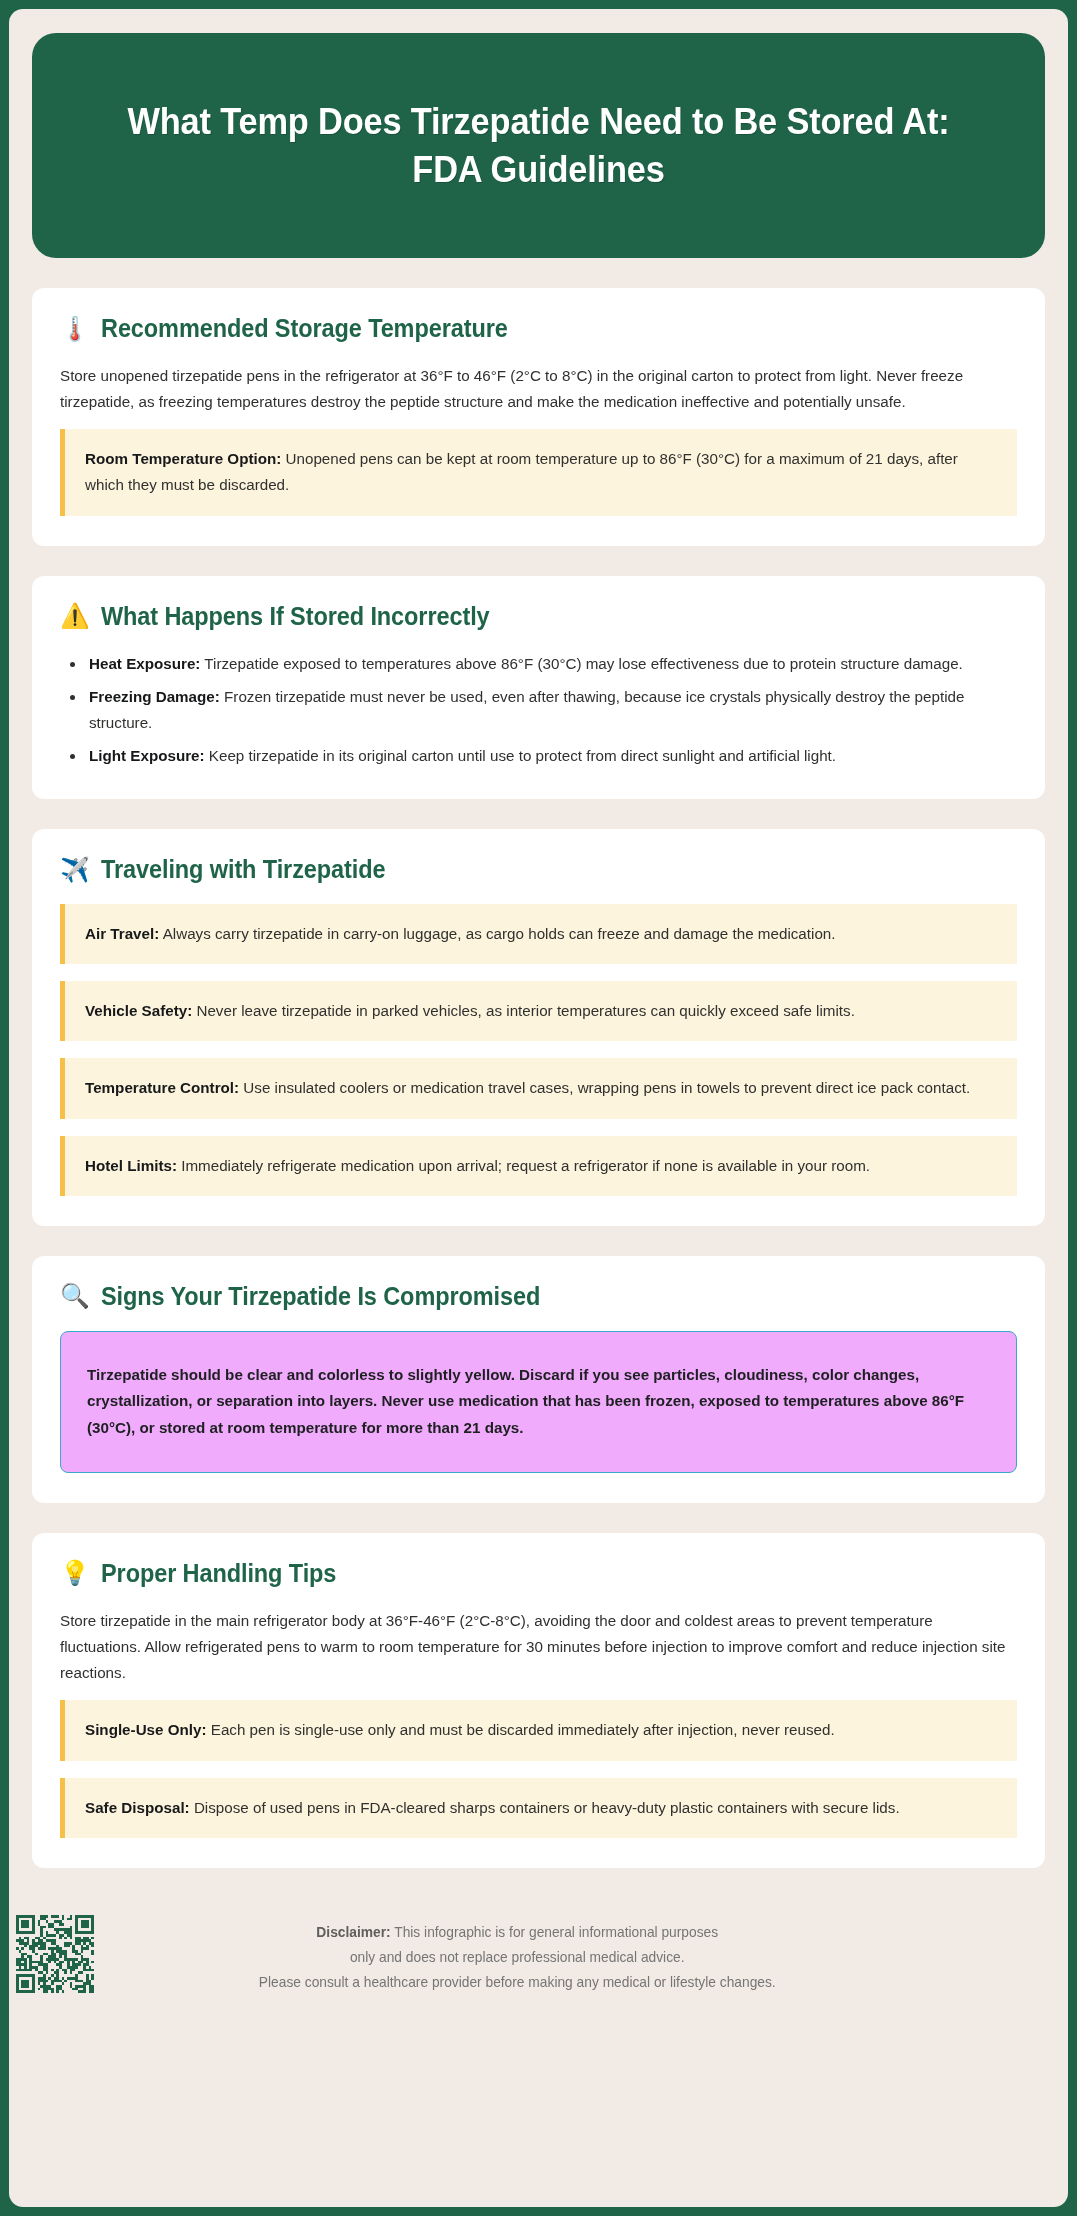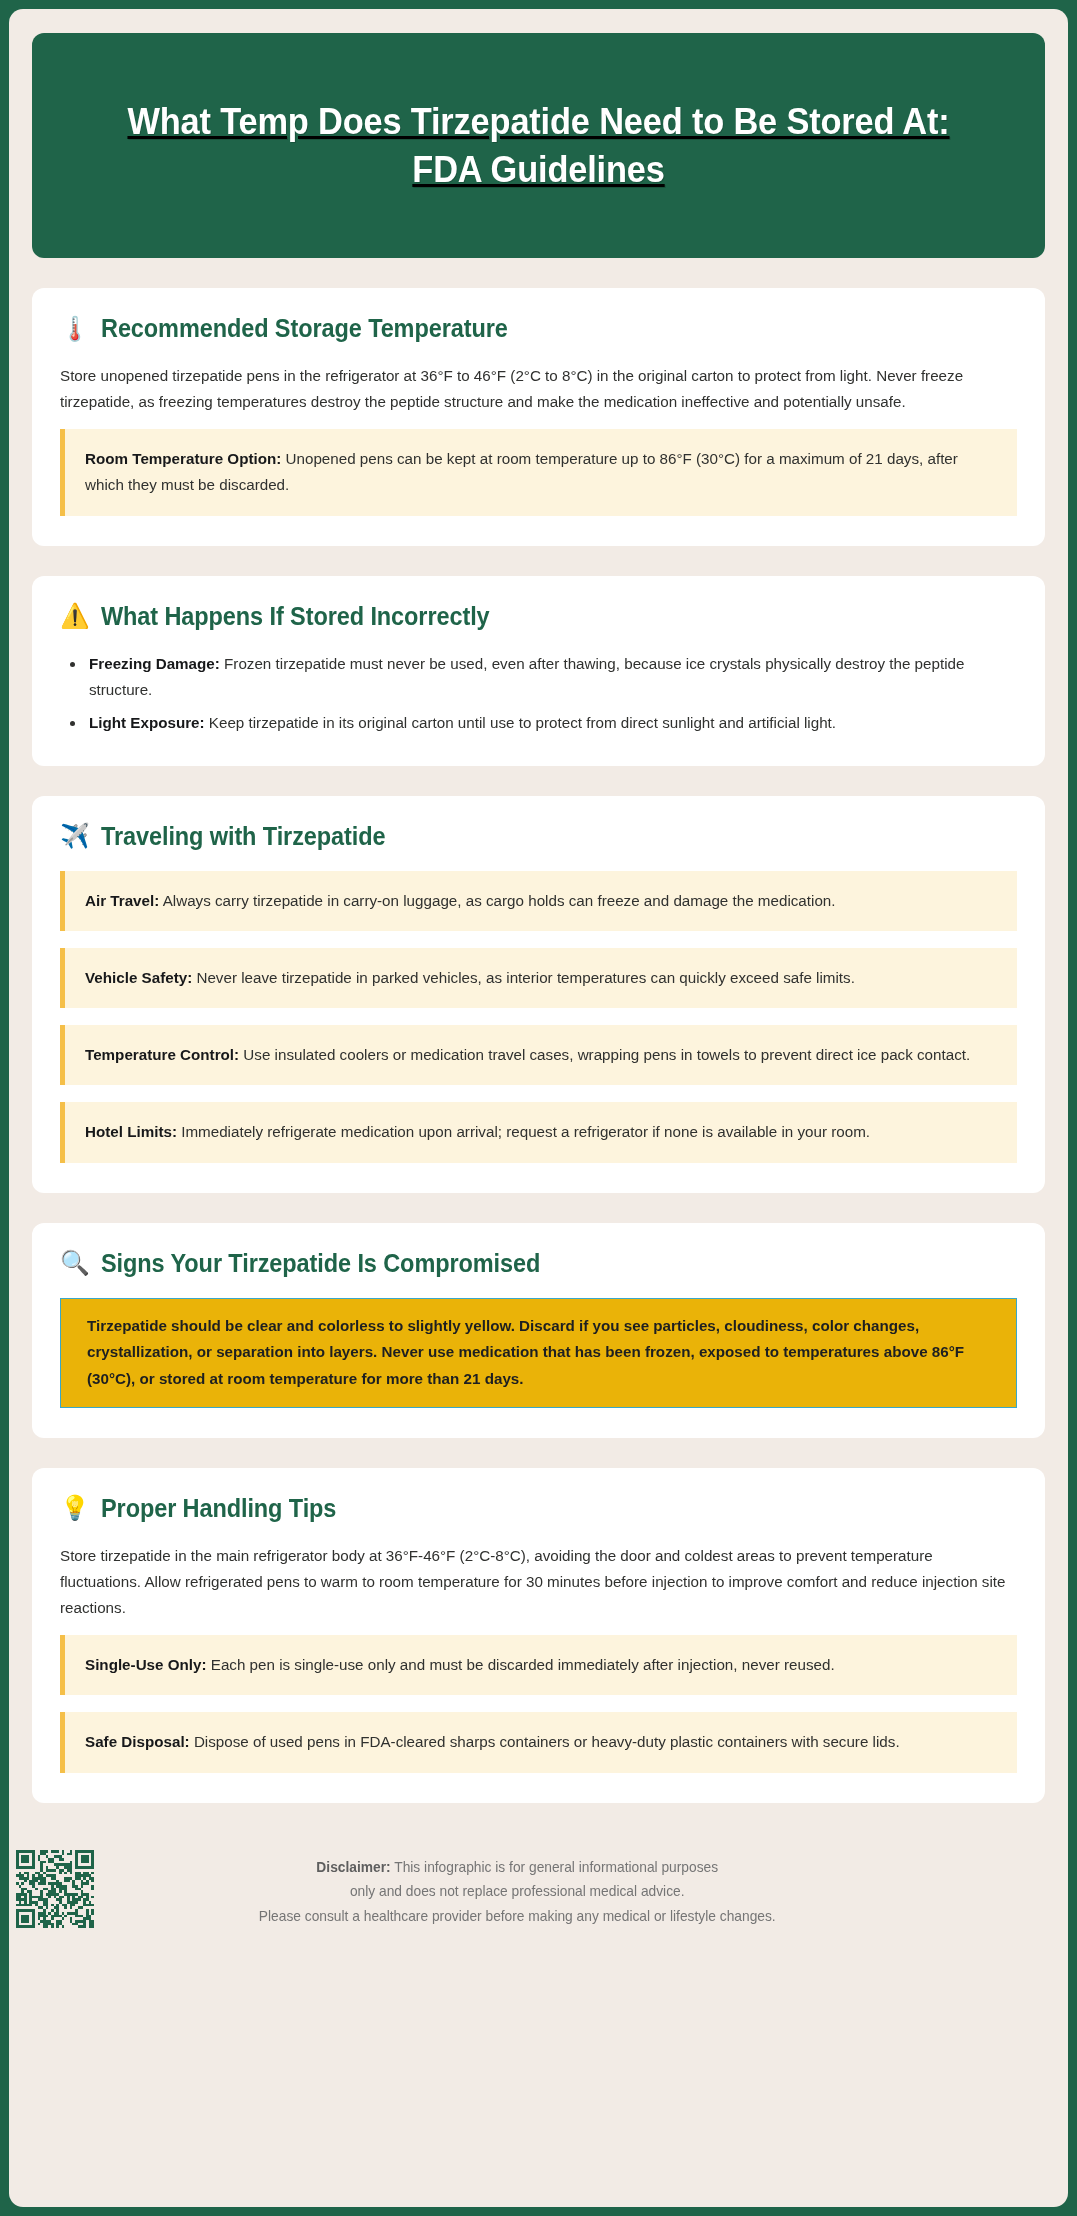--- a/index.html
+++ b/index.html
@@ -21,28 +21,27 @@
     background: #f2ebe5;
     border-radius: 14px;
     padding: 24px 23px 0 23px;
     min-height: 2198px;
     position: relative;
   }
 
   
   .banner {
     background: #1f6449;
-    border-radius: 12px;
+    border-radius: 24px;
     padding: 54px 60px;
     margin-bottom: 30px;
     display: flex;
     align-items: center;
     justify-content: center;
     min-height: 225px;
-    text-decoration: underline;
   }
   .banner-title {
     color: #ffffff;
     font-family: "Liberation Sans Narrow", "Liberation Sans", sans-serif;
     font-weight: bold;
     font-size: 37px;
     line-height: 1.28;
     text-align: center;
     letter-spacing: -0.2px;
     transform: scaleX(0.93);
@@ -116,24 +115,24 @@
     left: 10px;
     top: 11px;
     width: 5px;
     height: 5px;
     background: #30312f;
     border-radius: 50%;
   }
 
   
   .bluebox {
-    background: #eab308;
+    background: #f0abfc;
     border: 1.5px solid #3aa8c9;
-    border-radius: 0;
-    padding: 14px 26px;
+    border-radius: 8px;
+    padding: 30px 26px;
     margin-top: 4px;
     color: #1d1f21;
     font-size: 15.2px;
     font-weight: bold;
     line-height: 1.76;
   }
 
   
   .footer {
     display: flex;
@@ -178,20 +177,21 @@
           </div>
           <p class="para">Store unopened tirzepatide pens in the refrigerator at 36°F to 46°F (2°C to 8°C) in the original carton to protect from light. Never freeze tirzepatide, as freezing temperatures destroy the peptide structure and make the medication ineffective and potentially unsafe.</p>
           <div class="callout"><b>Room Temperature Option:</b><span> Unopened pens can be kept at room temperature up to 86°F (30°C) for a maximum of 21 days, after which they must be discarded.</span></div>
         </div>
         <div class="card">
           <div class="card-head">
             <span class="card-icon">⚠️</span>
             <span class="card-title">What Happens If Stored Incorrectly</span>
           </div>
           <ul class="bullets">
+            <li class="bullet"><b>Heat Exposure:</b><span> Tirzepatide exposed to temperatures above 86°F (30°C) may lose effectiveness due to protein structure damage.</span></li>
             <li class="bullet"><b>Freezing Damage:</b><span> Frozen tirzepatide must never be used, even after thawing, because ice crystals physically destroy the peptide structure.</span></li>
             <li class="bullet"><b>Light Exposure:</b><span> Keep tirzepatide in its original carton until use to protect from direct sunlight and artificial light.</span></li>
           </ul>
         </div>
         <div class="card">
           <div class="card-head">
             <span class="card-icon">✈️</span>
             <span class="card-title">Traveling with Tirzepatide</span>
           </div>
           <div class="callout"><b>Air Travel:</b><span> Always carry tirzepatide in carry-on luggage, as cargo holds can freeze and damage the medication.</span></div>

